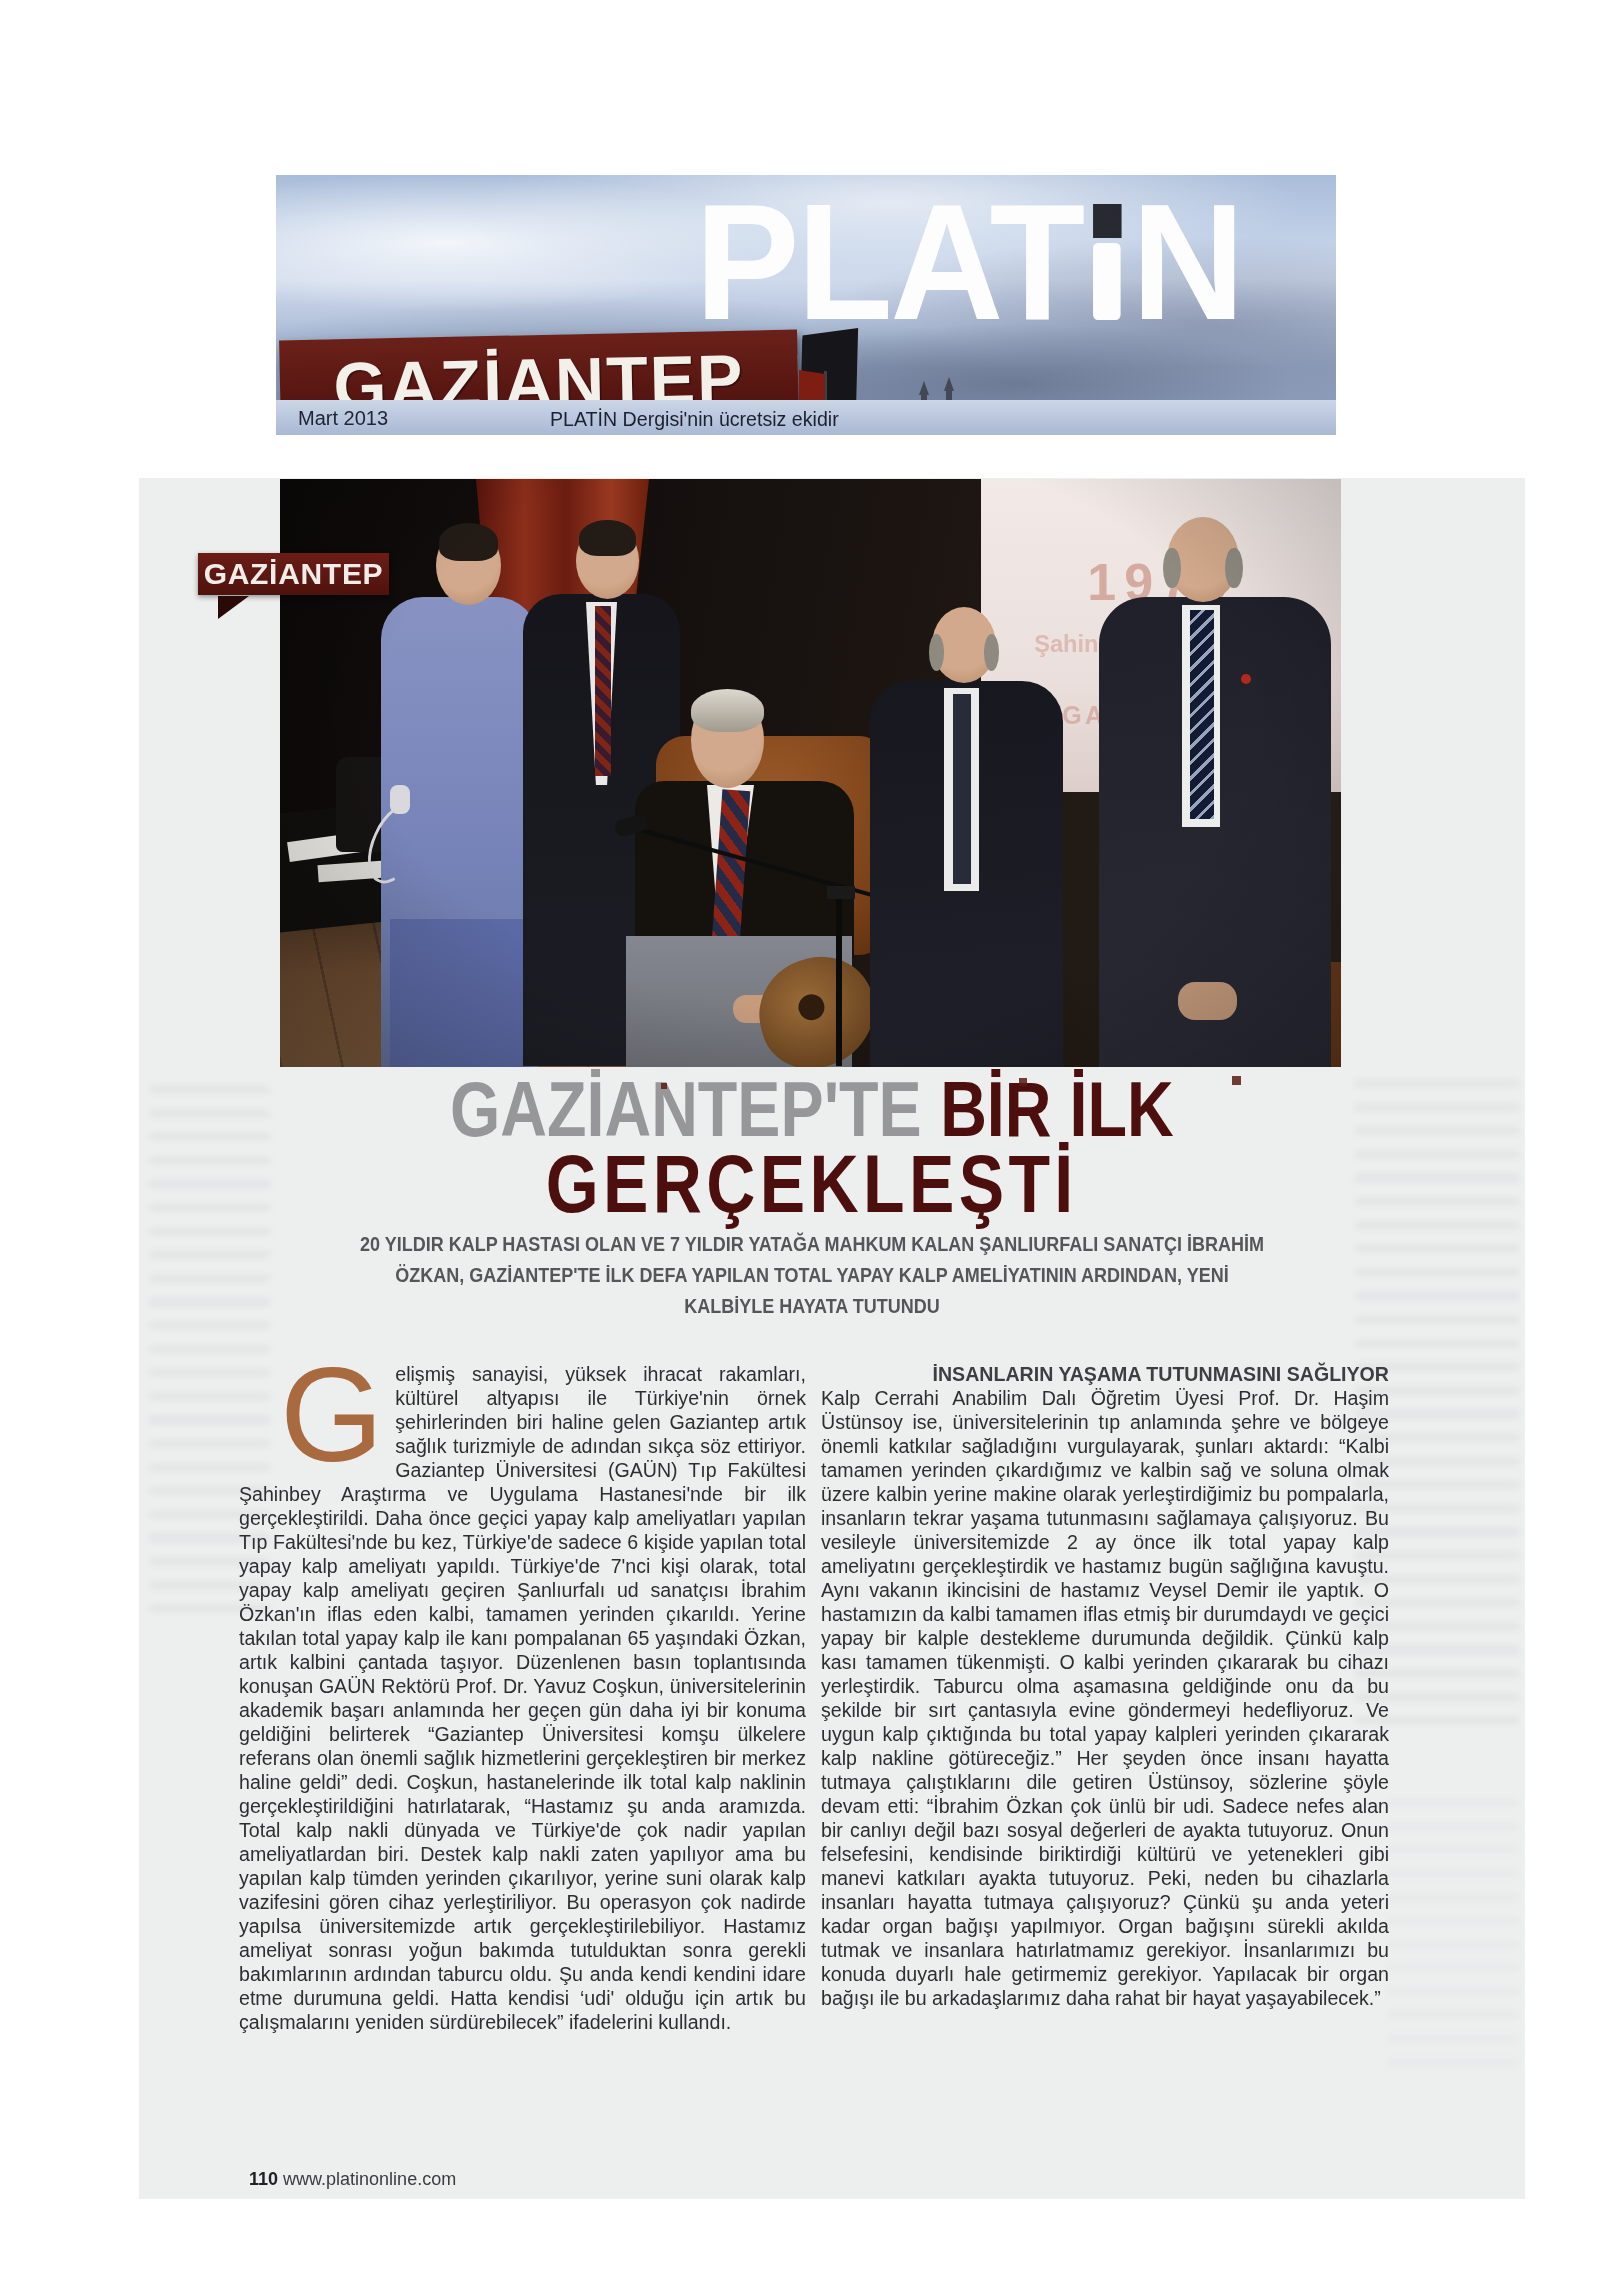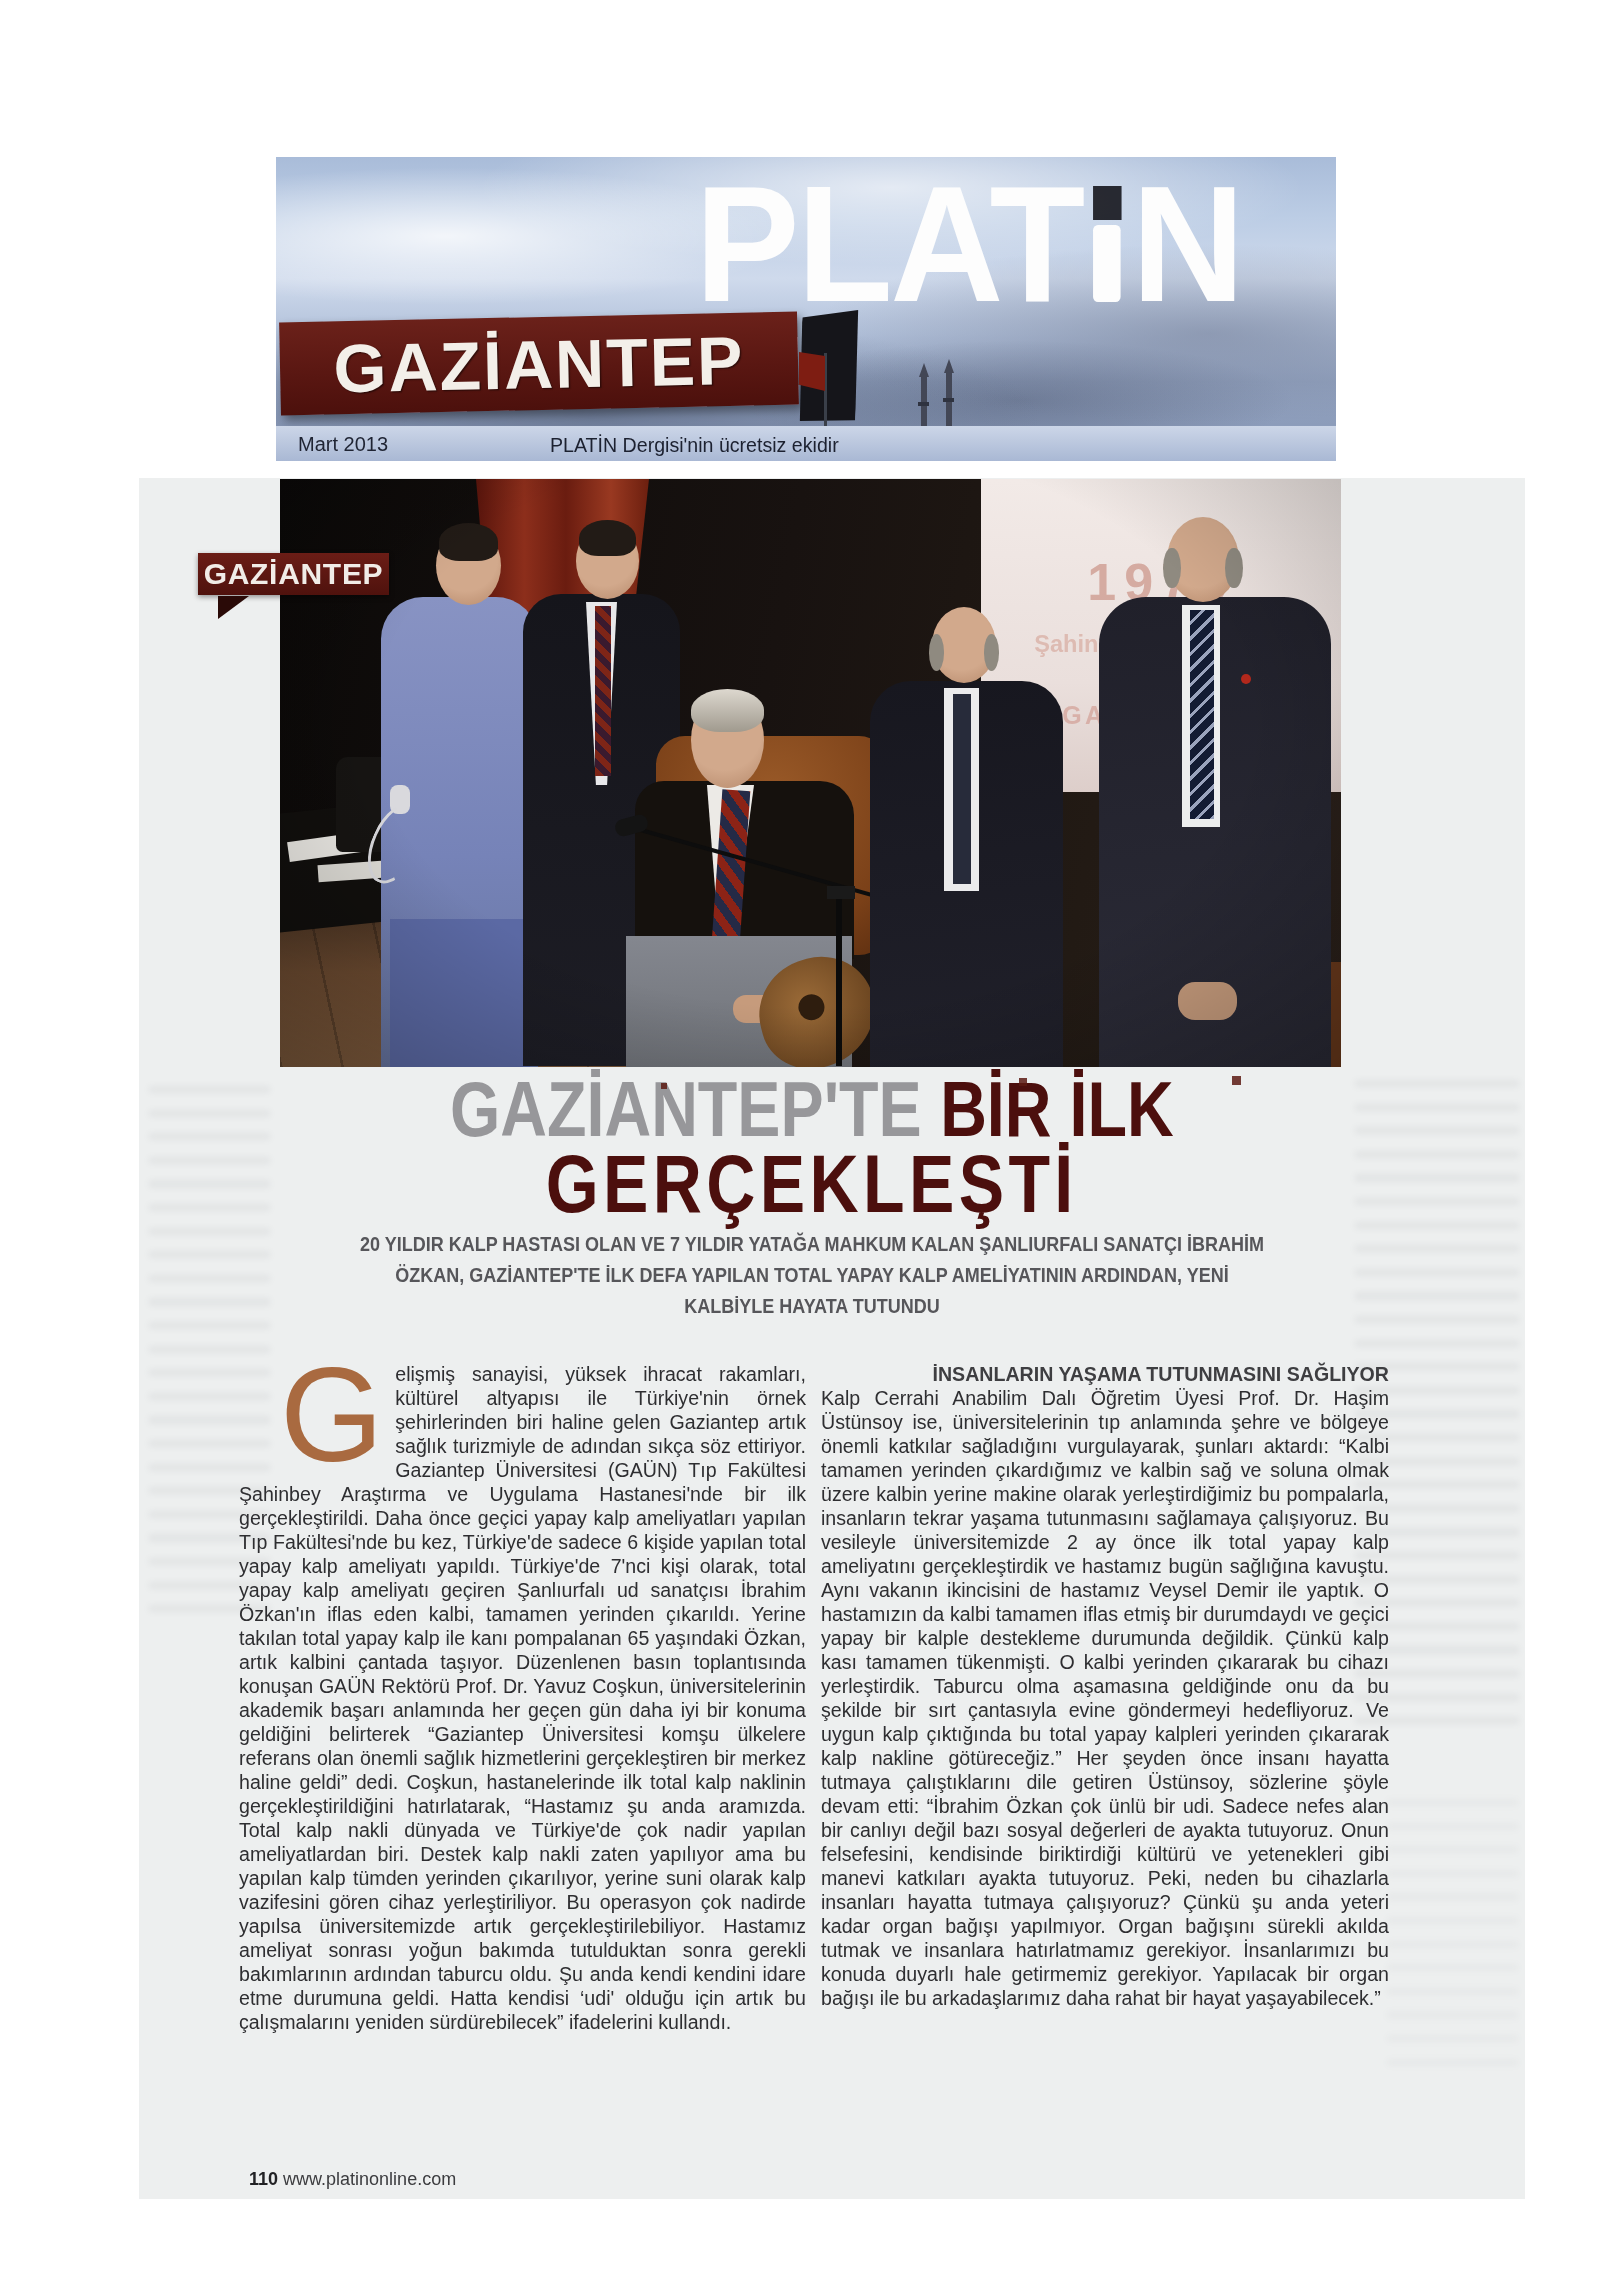--- a/index.html
+++ b/index.html
@@ -4,21 +4,21 @@
 <style>
   html,body{margin:0;padding:0;}
   body{width:1623px;height:2295px;position:relative;background:#ffffff;
        font-family:"Liberation Sans",sans-serif;overflow:hidden;}
   .abs{position:absolute;}
 
   
   .content-bg{left:139px;top:478px;width:1386px;height:1721px;background:#edefef;}
 
   
-  .masthead{left:276px;top:157px;width:1060px;height:304px;overflow:hidden;
+  .masthead{left:276px;top:175px;width:1060px;height:260px;overflow:hidden;
     background:
       radial-gradient(ellipse 497px 98px at 16% 26%, rgba(255,255,255,.8), transparent 70%),
       radial-gradient(ellipse 589px 111px at 58% 10%, rgba(255,255,255,.65), transparent 70%),
       radial-gradient(ellipse 556px 124px at 88% 58%, rgba(105,115,140,.5), transparent 72%),
       radial-gradient(ellipse 622px 144px at 30% 86%, rgba(80,92,118,.5), transparent 72%),
       radial-gradient(ellipse 393px 85px at 70% 80%, rgba(70,80,105,.45), transparent 70%),
       linear-gradient(180deg,#a9bcd9 0%,#bccde5 20%,#cfdaec 40%,#b3c2db 58%,#93a3c0 74%,#8c9cba 88%,#aebcd4 100%);}
   .platin-logo{left:419px;top:17px;display:flex;align-items:flex-start;color:#fdfdfd;
     font-weight:bold;font-size:165px;line-height:141px;letter-spacing:-2.6px;
     transform:scaleX(.95);transform-origin:left top;}

